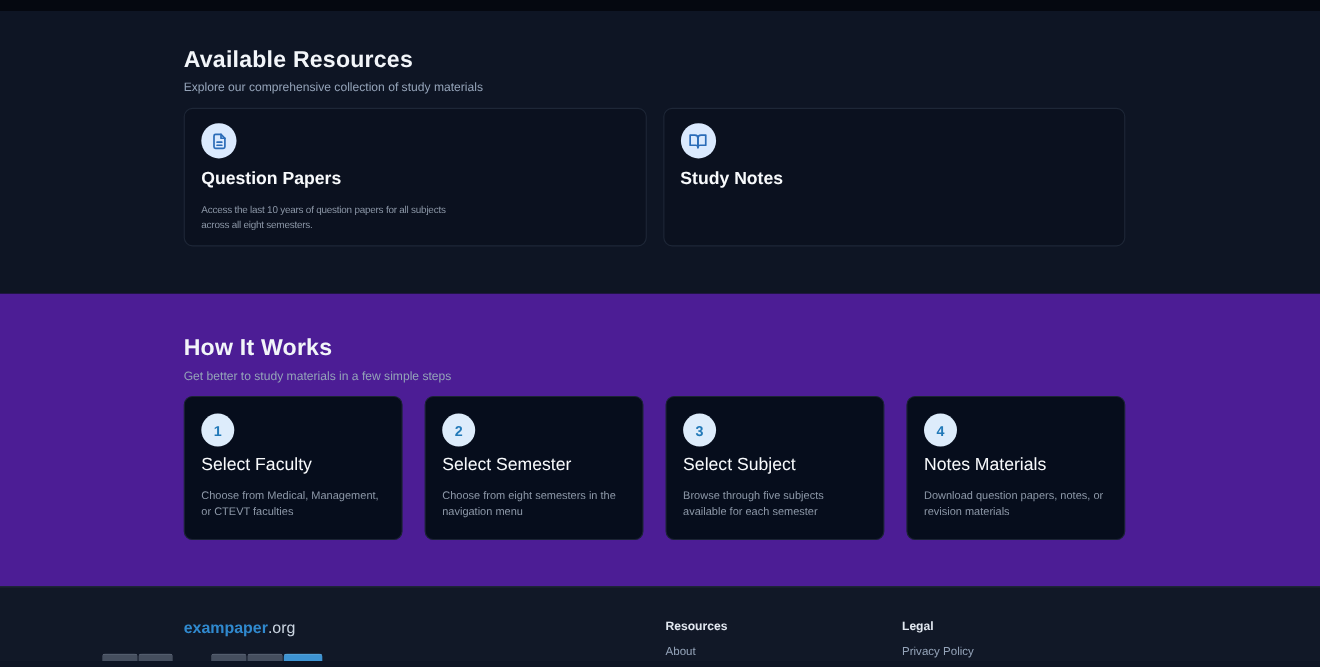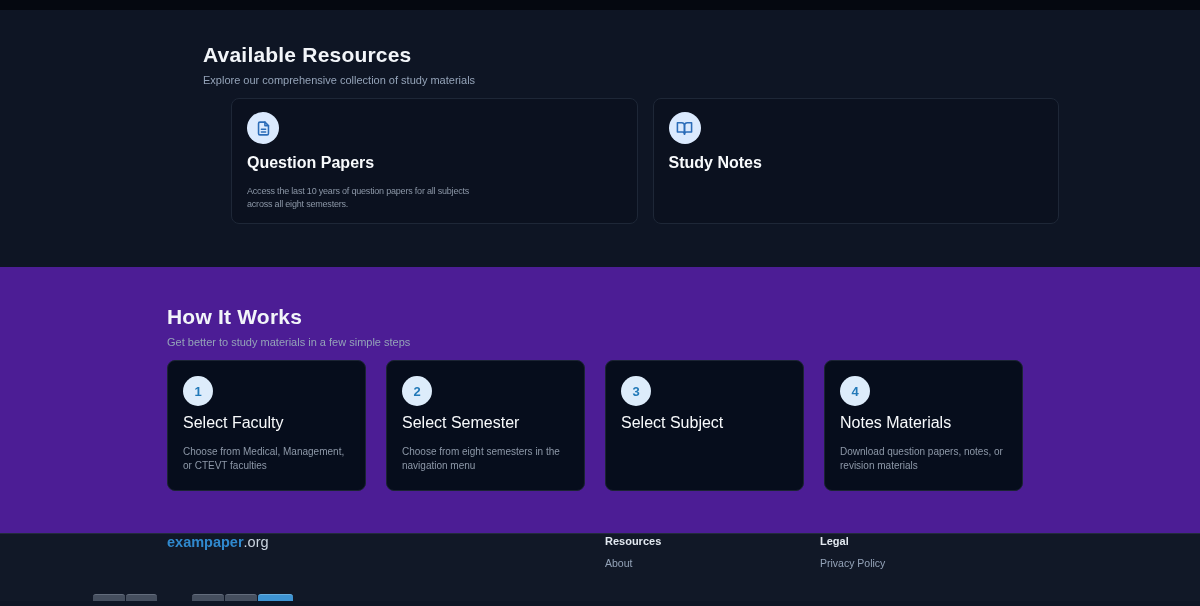--- a/index.html
+++ b/index.html
@@ -8,27 +8,27 @@
     width:1200px; height:606px; overflow:hidden; position:relative;
     background:#0e1524;
     font-family:"Liberation Sans", sans-serif;
     -webkit-font-smoothing:antialiased;
   }
   .topbar { height:10px; background:#050810; }
 
   .container { width:856px; margin-left:167px; }
 
   
-  .sec-res { height:257px; background:#0e1524; padding-top:33px;padding-left:36px; }
+  .sec-res { height:257px; background:#0e1524; padding-top:33px; }
   .sec-title {
     margin:0; font-size:21px; font-weight:bold; color:#f2f5f9; letter-spacing:0.2px;
   }
   .sec-sub { margin:7px 0 0; font-size:11px; color:#94a3b8; }
 
-  .cards-row { display:flex; gap:15px; margin-top:12px;margin-left:28px; }
+  .cards-row { display:flex; gap:15px; margin-top:12px; }
   .res-card {
     flex:1; height:126px; background:#0b111f; border:1px solid #1e2737;
     border-radius:8px; padding:13px 15px;
   }
   .icon-circle {
     width:32px; height:32px; border-radius:50%; background:#dbeafe;
     display:flex; align-items:center; justify-content:center; color:#2b6cb8;
   }
   .icon-circle svg { width:17px; height:17px; }
   .res-card h3 { margin:10px 0 0; font-size:16px; font-weight:bold; color:#f8fafc; }
@@ -47,21 +47,21 @@
   .num-circle {
     width:30px; height:30px; border-radius:50%; background:#ddecfb;
     color:#2279b8; font-weight:bold; font-size:13px;
     display:flex; align-items:center; justify-content:center;
   }
   .step-card h3 { margin:8px 0 0; font-size:16px; font-weight:normal; color:#f8fafc; }
   .step-card p { margin:13px 0 0; font-size:10px; line-height:1.35; color:#8d98a8; }
 
   
   footer {
-    height:68px; background:#111827; border-top:1px solid #222b3b; 
+    height:68px; background:#111827; border-top:1px solid #222b3b; padding-top:29px;
     position:relative;
   }
   .footer-grid { display:flex; margin-left:167px; align-items:flex-start; }
   .f-brand { width:438px; font-size:14.5px; }
   .brand-blue { color:#3089ce; font-weight:bold; }
   .brand-tld { color:#cbd5e1; }
   .f-col-res { width:215px; }
   .f-col h4 { margin:1px 0 0; font-size:11px; font-weight:bold; color:#e2e8f0; }
   .f-col a { display:block; margin-top:10px; font-size:10.5px; color:#94a3b8; text-decoration:none; }
 
@@ -128,20 +128,21 @@
 
       <div class="step-card">
         <div class="num-circle">2</div>
         <h3>Select Semester</h3>
         <p>Choose from eight semesters in the navigation menu</p>
       </div>
 
       <div class="step-card">
         <div class="num-circle">3</div>
         <h3>Select Subject</h3>
+        <p>Browse through five subjects available for each semester</p>
       </div>
 
       <div class="step-card">
         <div class="num-circle">4</div>
         <h3>Notes Materials</h3>
         <p>Download question papers, notes, or revision materials</p>
       </div>
 
     </div>
   </div>

